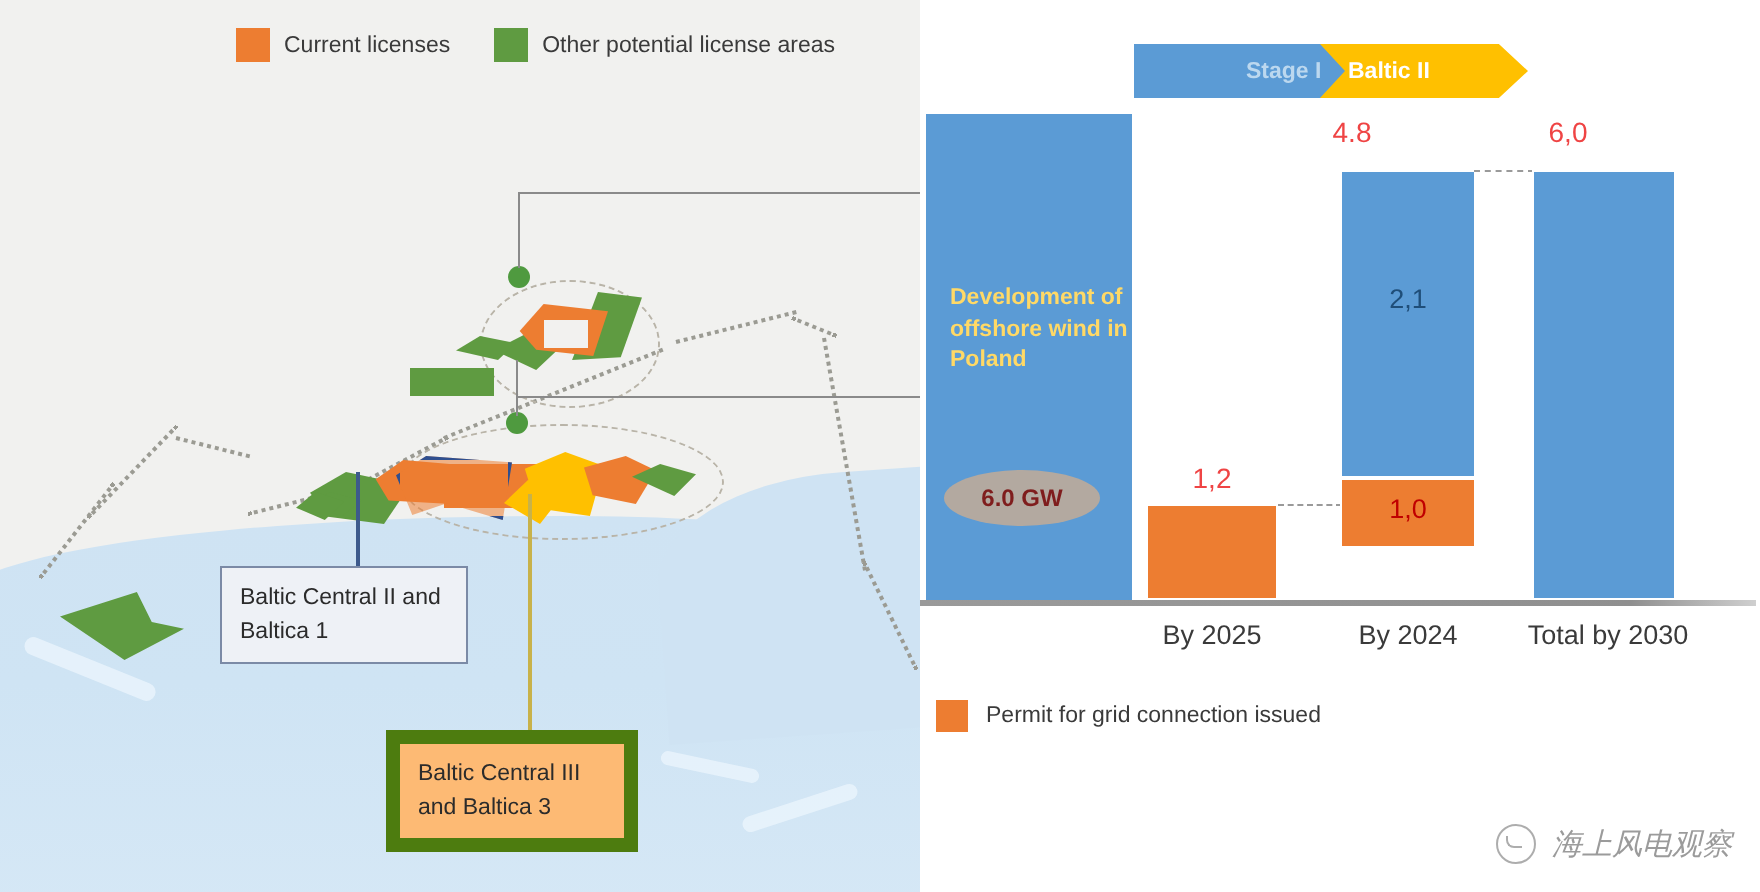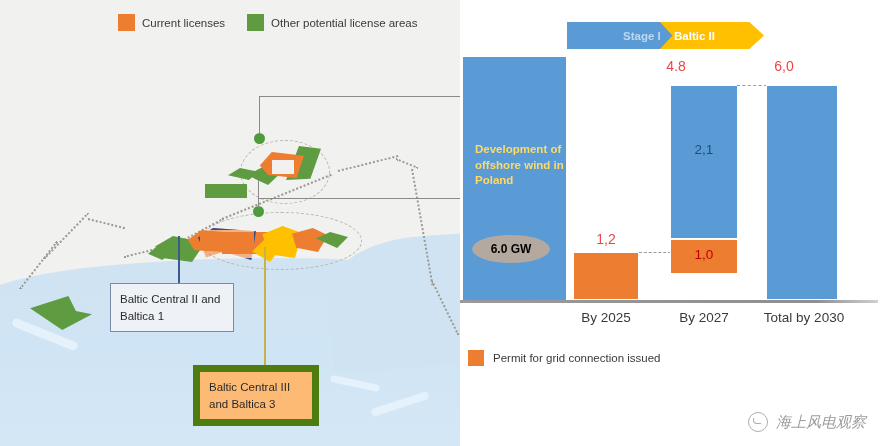--- a/index.html
+++ b/index.html
@@ -37,21 +37,21 @@
   .poly{position:absolute;}
   .border-line{position:absolute;border-top:2.5px dotted #9b9b93;}
 
   
   .chart-panel{position:absolute;left:460px;top:0;width:420px;height:446px;background:#ffffff;}
   .title-block{position:absolute;left:3px;top:57px;width:103px;height:243px;background:#5b9bd5;}
   .title-text{position:absolute;left:12px;top:85px;width:92px;font-size:11.5px;line-height:1.35;
               color:#ffd966;font-weight:bold;}
   .gw-badge{position:absolute;left:9px;top:178px;width:78px;height:28px;border-radius:50%;
             background:#b3a9a0;display:flex;align-items:center;justify-content:center;
-            color:#000000;font-size:12px;font-weight:bold;}
+            color:#7f1d1d;font-size:12px;font-weight:bold;}
 
   .chev{position:absolute;height:27px;display:flex;align-items:center;color:#fff;font-weight:bold;font-size:11.5px;}
   .chev span{padding-left:14px;}
   .chev1{left:107px;top:22px;width:96px;background:#5b9bd5;
          clip-path:polygon(0 0,84% 0,100% 50%,84% 100%,0 100%);color:#bcd8ef;padding-left:42px;}
   .chev2{left:200px;top:22px;width:104px;background:#ffc000;
          clip-path:polygon(0 0,86% 0,100% 50%,86% 100%,0 100%,12% 50%);}
 
   .axis{position:absolute;left:0px;top:300px;width:418px;height:3px;
         background:linear-gradient(90deg,#9a9a9a,#8f8f8f 85%,#cfcfcf);}
@@ -174,21 +174,21 @@
     <div class="bar" style="left:210px;top:239px;width:68px;height:35px;background:#ed7d31;"></div>
     <div class="seg-lbl" style="left:210px;top:247px;width:68px;color:#c00000;">1,0</div>
     <div class="dash" style="left:277px;top:85px;width:30px;"></div>
 
     <div class="bar-lbl" style="left:286px;top:58px;width:76px;">6,0</div>
     <div class="bar" style="left:306px;top:85px;width:72px;height:215px;background:#5b9bd5;"></div>
 
     <div class="axis"></div>
 
     <div class="cat" style="left:106px;width:80px;">By 2025</div>
-    <div class="cat" style="left:204px;width:80px;">By 2027</div>
+    <div class="cat" style="left:204px;width:80px;">By 2024</div>
     <div class="cat" style="left:292px;width:104px;">Total by 2030</div>
 
     <div class="legend-bot">
       <span class="lg-sw" style="background:#ed7d31;"></span>
       <span class="lg-tx">Permit for grid connection issued</span>
     </div>
 
     <div class="watermark">
       <span class="wm-logo"></span>
       <span class="wm-tx">海上风电观察</span>

